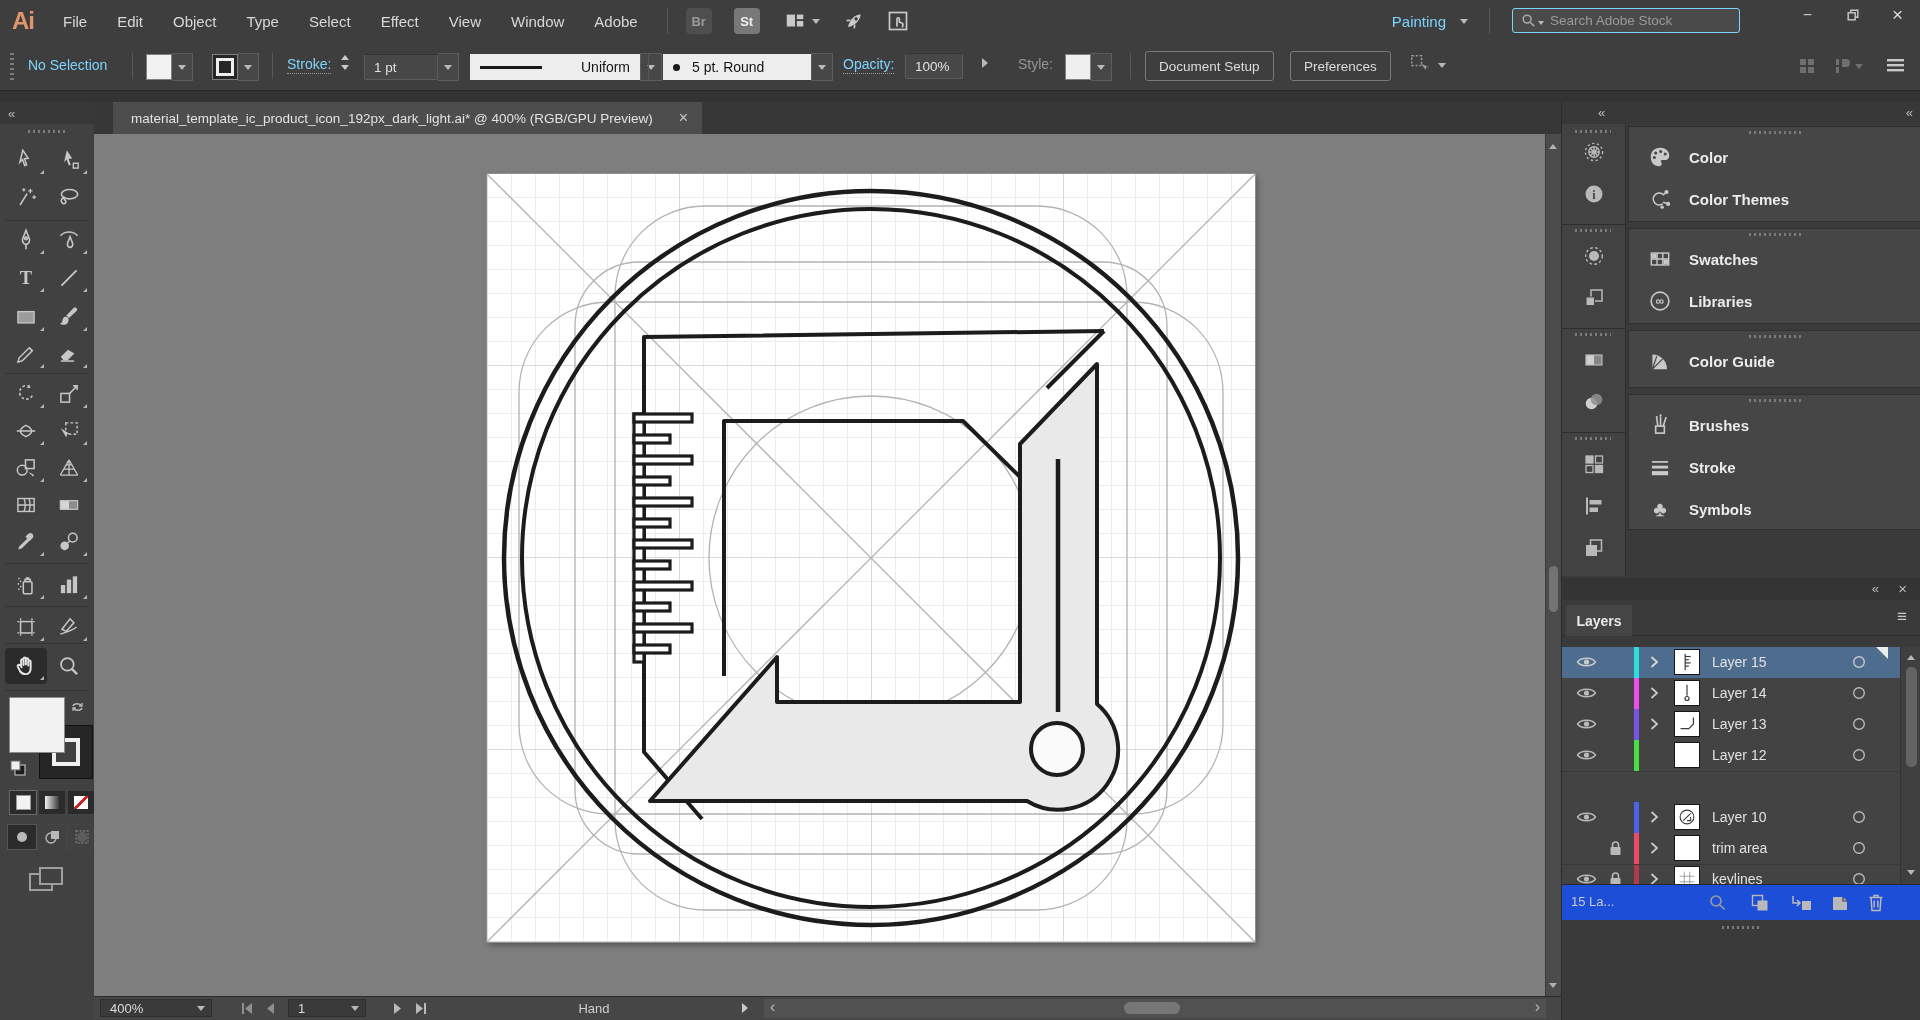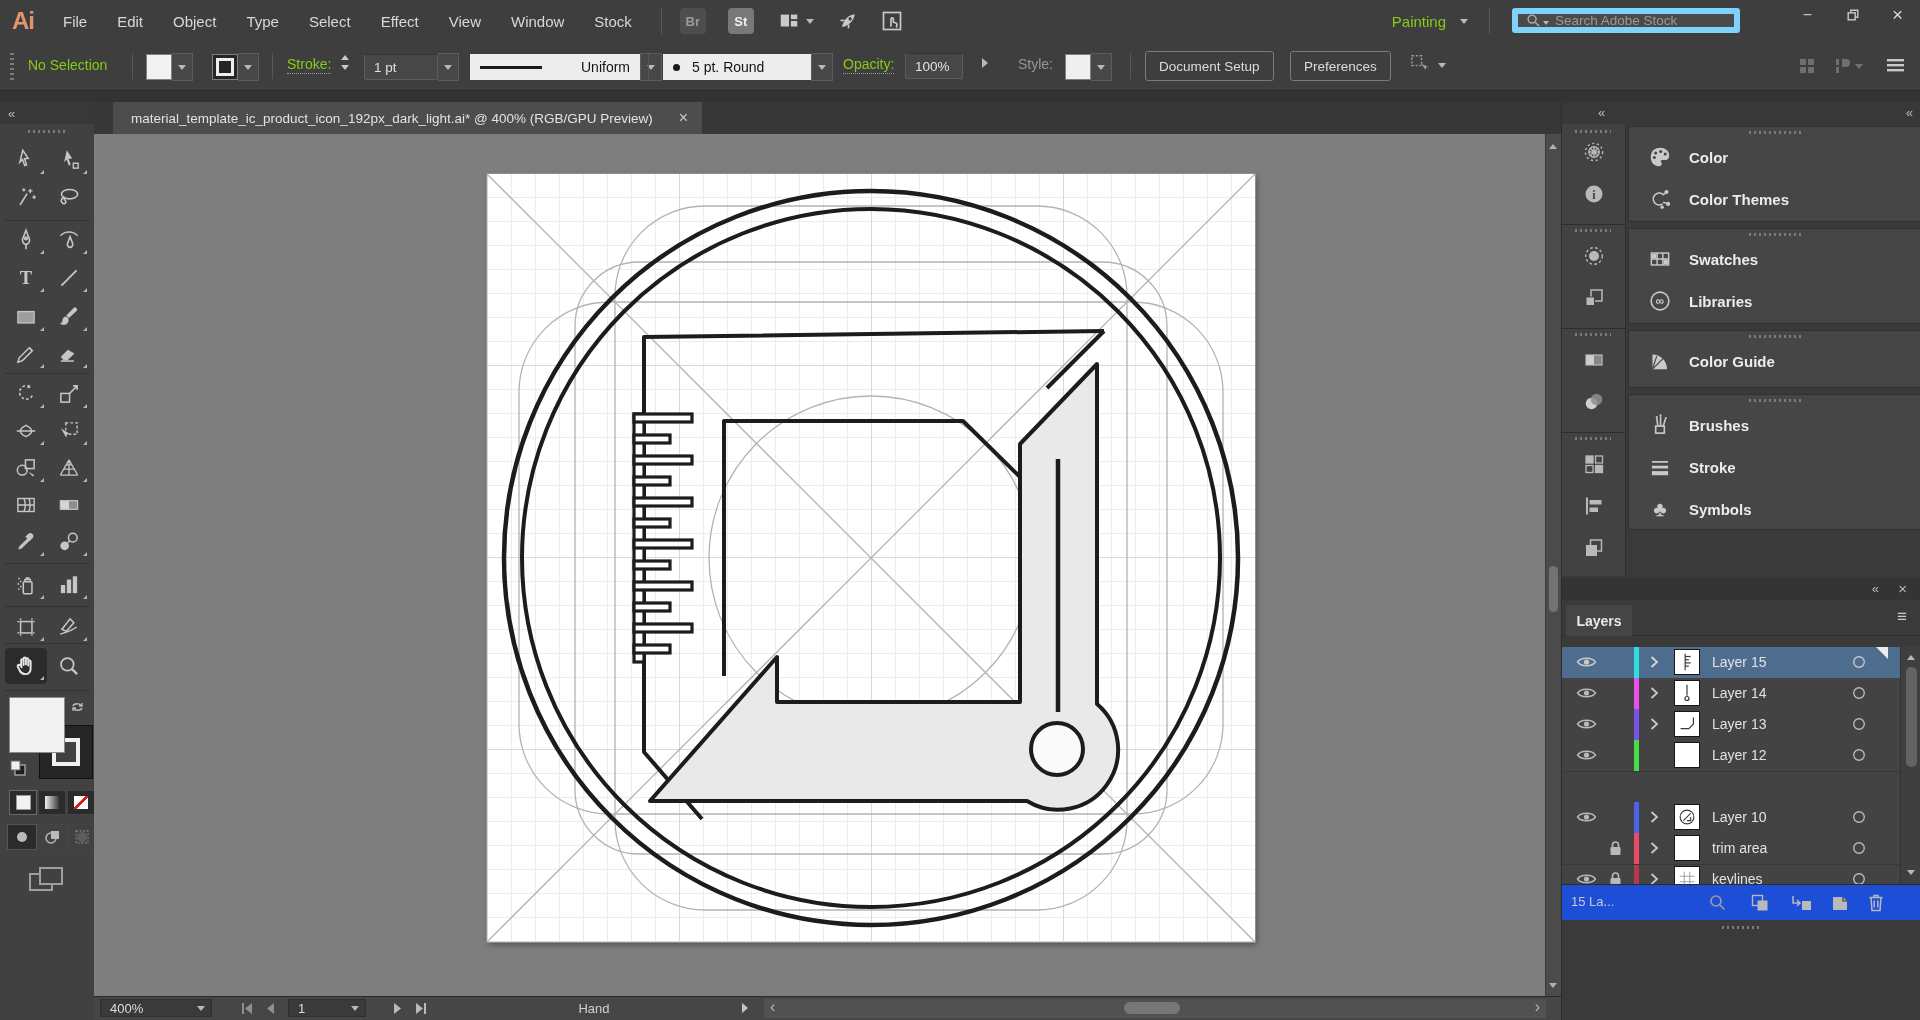--- a/index.html
+++ b/index.html
@@ -14,21 +14,21 @@
 .trr{width:0;height:0;border:5px solid transparent;border-left:6px solid #c9c9c9}
 .vsep{width:1px;height:26px;background:#585858}
 .grip{height:3px;background:repeating-linear-gradient(90deg,#7b7b7b 0 2px,transparent 2px 5px)}
 .vgrip{width:4px;background:repeating-linear-gradient(0deg,#7b7b7b 0 2px,transparent 2px 5px)}
 
 #menubar{left:0;top:0;width:1920px;height:42px;background:#3e3e3e;border-bottom:1px solid #2c2c2c}
 .menuitem{padding:0 15px;font-size:15px;color:#d8d8d8;height:42px;display:flex;align-items:center;cursor:default}
 .badge{width:26px;height:26px;border-radius:4px;font-size:13px;font-weight:bold;display:flex;align-items:center;justify-content:center}
 
 #controlbar{left:0;top:42px;width:1920px;height:48px;background:#3e3e3e;border-bottom:1px solid #2a2a2a}
-.cl{font-size:14px;color:#84cc16}
+.cl{font-size:14px;color:#7dd3fc}
 .dotted{border-bottom:1px dotted #9a9a9a;padding-bottom:1px}
 .field{background:#474747;border:1px solid #5c5c5c;border-top-color:#343434;height:24px;border-radius:2px;display:flex;align-items:center;font-size:13.5px;color:#e0e0e0}
 .chevbtn{width:20px;height:26px;background:#474747;border:1px solid #5c5c5c;border-left:none;display:flex;align-items:center;justify-content:center}
 .wdd{background:#ededed;color:#141414;height:26px;display:flex;align-items:center;font-size:14px}
 .btn{border:1px solid #7a7a7a;border-radius:3px;height:28px;padding:0 13px;display:flex;align-items:center;font-size:13.5px;color:#dcdcdc;background:transparent}
 
 #toolbar{left:0;top:102px;width:94px;height:918px;background:#414141;border-right:1px solid #2c2c2c}
 .tbhead{height:22px;background:#383838;color:#b9b9b9;font-size:13px;letter-spacing:-2px;display:flex;align-items:center;padding-left:8px}
 .tool{position:absolute;width:43px;height:34px;display:flex;align-items:center;justify-content:center}
 .tool.fly:after{content:"";position:absolute;right:3px;bottom:3px;width:0;height:0;border-left:4px solid transparent;border-bottom:4px solid #b5b5b5}
@@ -74,21 +74,21 @@
 <div class="r fx" id="menubar">
   <span style="color:#e0956b;font-weight:bold;font-size:24px;margin:0 14px 0 12px;letter-spacing:-1px">Ai</span>
   <span class="menuitem">File</span>
   <span class="menuitem">Edit</span>
   <span class="menuitem">Object</span>
   <span class="menuitem">Type</span>
   <span class="menuitem">Select</span>
   <span class="menuitem">Effect</span>
   <span class="menuitem">View</span>
   <span class="menuitem">Window</span>
-  <span class="menuitem">Stock</span>
+  <span class="menuitem">Adobe</span>
   <div class="vsep" style="margin-left:14px"></div>
   <div class="badge" style="margin-left:18px;background:#4e4e4e;color:#9a9a9a">Br</div>
   <div class="badge" style="margin-left:22px;background:#787878;color:#efefef">St</div>
   <div class="ctr" style="margin-left:24px">
     <span>
         <svg width="22" height="22" viewBox="0 0 24 24">
           <rect x="3" y="5" width="9" height="13" fill="#c9c9c9"></rect>
           <rect x="14" y="5" width="7" height="5" fill="#c9c9c9"></rect>
           <rect x="14" y="12" width="7" height="6" fill="#c9c9c9"></rect>
         </svg>
@@ -113,21 +113,21 @@
           <path d="M11 17v-7a1.2 1.2 0 0 1 2.4 0v3.2l2.4.8c.9.3 1.3 1 1.1 1.9l-.4 1.9" stroke-linecap="round"></path>
         </svg>
       </span>
   </div>
 
   <div class="r fx" style="right:452px;top:0;height:42px">
     <span class="cl" style="font-size:15px">Painting</span>
     <span class="td" style="margin-left:14px"></span>
   </div>
   <div class="vsep r" style="right:430px;top:8px"></div>
-  <div class="r fx" style="right:180px;top:8px;width:228px;height:25px;background:#4a4a4a;border:6px solid #7dd3fc;border-radius:3px;box-sizing:border-box;padding-left:8px">
+  <div class="r fx" style="right:180px;top:8px;width:228px;height:25px;background:#4a4a4a;border:1px solid #7dd3fc;border-radius:3px;box-sizing:border-box;padding-left:8px">
     <span>
         <svg width="15" height="15" viewBox="0 0 16 16" stroke="#a9a9a9" fill="none" stroke-width="1.6">
           <circle cx="6.5" cy="6.5" r="4.2"></circle>
           <path d="M9.8 9.8L14 14"></path>
         </svg>
       </span>
     <span class="td" style="margin-left:2px;margin-top:7px;border-width:3px;border-top-width:4px"></span>
     <span style="color:#9a9a9a;font-size:13.5px;margin-left:6px">Search Adobe Stock</span>
   </div>
   <div class="r fx" style="right:0;top:0;height:30px">

